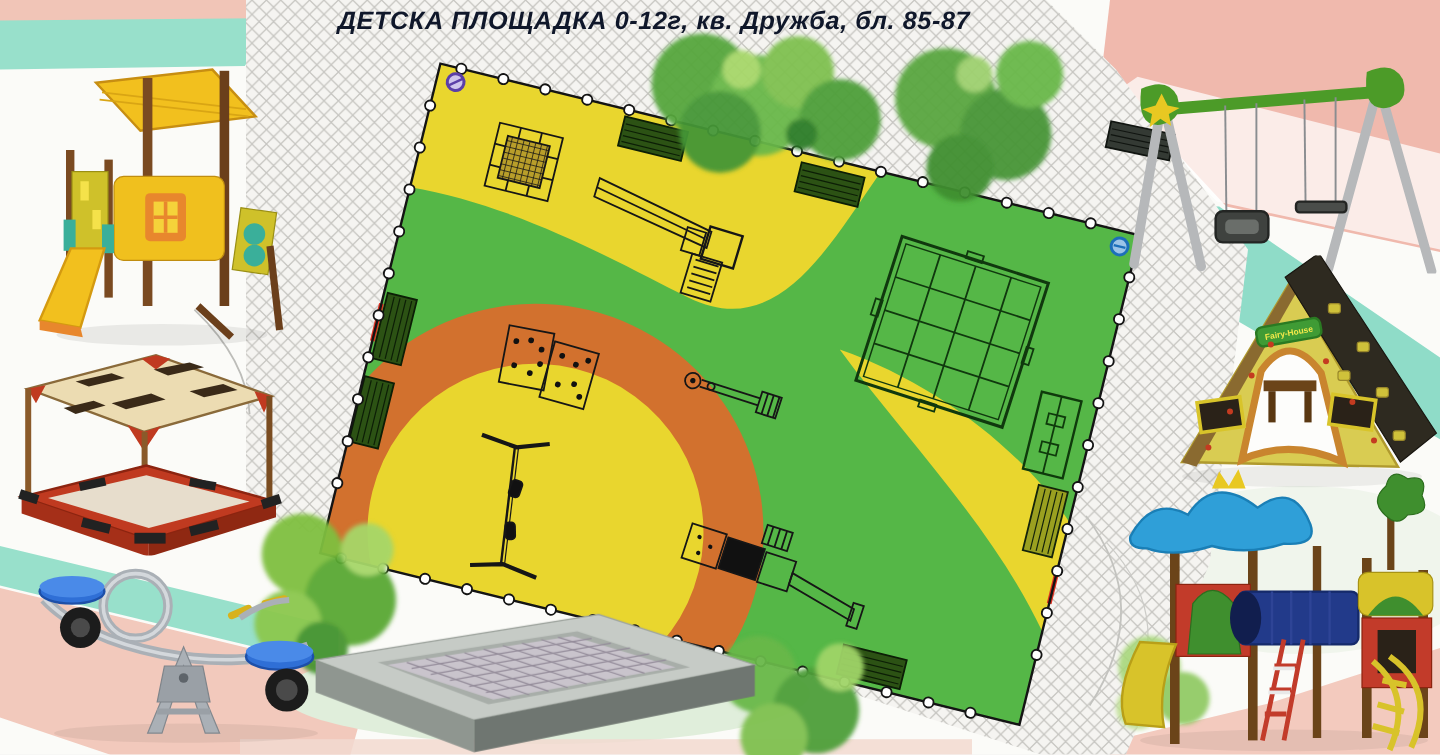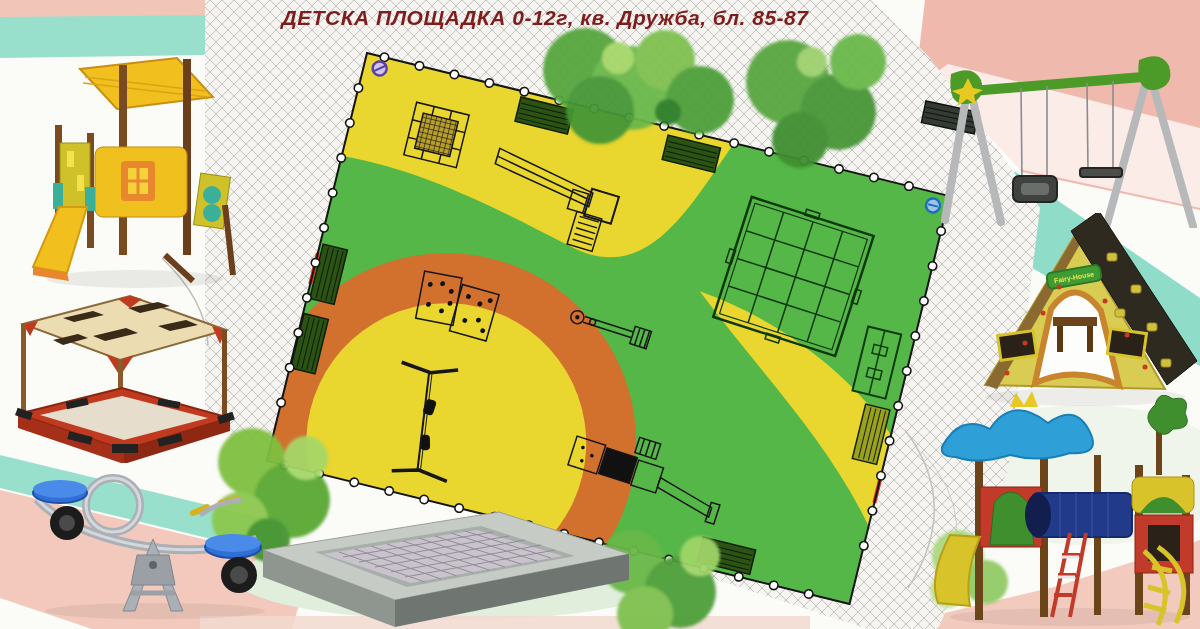--- a/index.html
+++ b/index.html
@@ -1,20 +1,20 @@
 <!DOCTYPE html>
 <html><head>
 <meta charset="utf-8">
 <style>
   html,body{margin:0;padding:0;background:#e9e9e6;}
   .stage{position:relative;width:1200px;height:629px;overflow:hidden;background:#fbfbf8;
          font-family:"Liberation Sans",sans-serif;}
   .abs{position:absolute;}
   #title{left:200px;top:6px;width:690px;text-align:center;
-         font-size:21px;font-weight:bold;font-style:italic;color:#7f1d1d;
+         font-size:21px;font-weight:bold;font-style:italic;color:#0f172a;
          letter-spacing:.5px;white-space:nowrap;z-index:30;}
   #plan{left:367px;top:53px;width:600px;height:420px;
         transform:rotate(13.8deg);transform-origin:0 0;z-index:10;}
   #plan svg{overflow:visible;}
   svg{display:block;}
   .layer{left:0;top:0;z-index:5;}
   .fg{z-index:20;}
   .render{z-index:25;}
 </style>
 </head>

